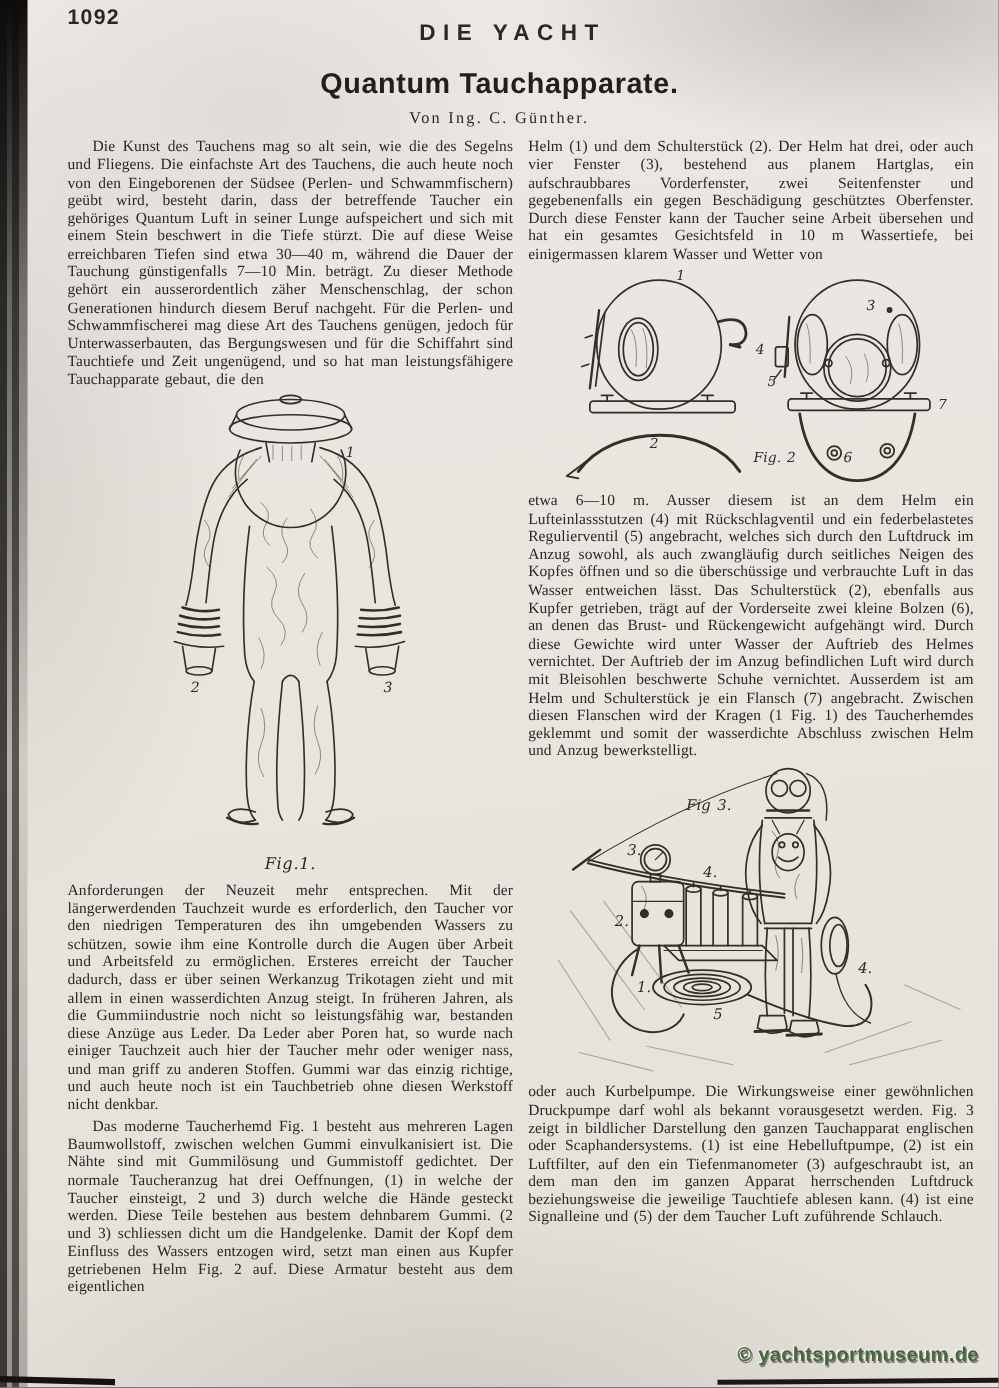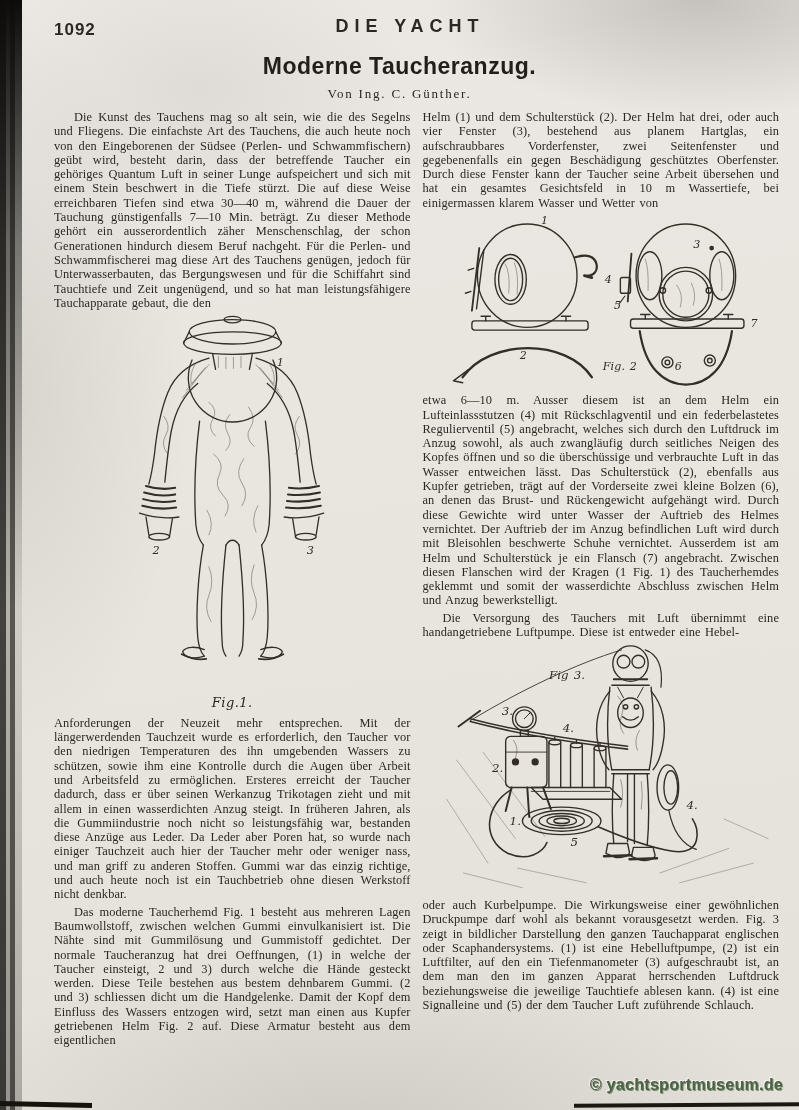--- a/index.html
+++ b/index.html
@@ -13,57 +13,57 @@
       linear-gradient(175deg,#ebe8e3 0%,#e8e5df 55%,#e4e1da 100%);
     font-family:"Liberation Serif",serif;color:#2b2723;
   }
   .binding{position:absolute;left:0;top:0;bottom:0;width:22px;
     background:linear-gradient(90deg,#44423e 0 6px,#b5b2ab 6px 10px,#5a5752 10px 15px,#cfccc5 15px 22px);}
   .binding:after{content:"";position:absolute;inset:0;
     background:linear-gradient(#0d0c0b 0%,rgba(13,12,11,.45) 22%,rgba(13,12,11,0) 55%,rgba(13,12,11,.18) 100%);}
   .edge-bl{position:absolute;left:0;bottom:3px;width:92px;height:5px;background:#16130f;transform:rotate(1.4deg);}
   .edge-br{position:absolute;right:0;bottom:3px;width:225px;height:4px;background:#1b1814;transform:rotate(-.4deg);}
 
-  .page-num{position:absolute;left:54px;top:20px;font:bold 17px "Liberation Sans",sans-serif;letter-spacing:1px;}
+  .page-num{position:absolute;left:54px;top:4px;font:bold 17px "Liberation Sans",sans-serif;letter-spacing:1px;}
   .journal{position:absolute;left:0;right:0;top:16px;text-align:center;
     font:bold 18px "Liberation Sans",sans-serif;letter-spacing:6px;margin-left:21px;}
   .title{position:absolute;left:0;right:0;top:53px;text-align:center;
     font:bold 23px "Liberation Sans",sans-serif;letter-spacing:.5px;color:#221e1a;}
   .byline{position:absolute;left:0;right:0;top:86px;text-align:center;
     font:13px "Liberation Serif",serif;letter-spacing:1.8px;}
 
   .cols{position:absolute;top:110px;left:54px;right:20px;display:flex;gap:12px;}
   .col{width:357px;font-size:12.4px;line-height:14.3px;text-align:justify;
     word-spacing:1.2px;letter-spacing:.1px;hyphens:auto;}
   .col p{margin:0 0 3px;}
   p.indent{text-indent:20px;}
 
   figure{margin:3px auto 5px;text-align:center;}
   figure svg{display:block;margin:0 auto;}
-  figcaption{font-family:"DejaVu Serif",serif;font-style:italic;font-size:13px;margin-top:12px;letter-spacing:.5px;}
+  figcaption{font-family:"DejaVu Serif",serif;font-style:italic;font-size:13px;margin-top:1px;letter-spacing:.5px;}
   .fig-stroke{stroke:#332e28;fill:none;stroke-linecap:round;stroke-linejoin:round;}
   svg text{font-family:"DejaVu Serif",serif;font-style:italic;fill:#2e2a25;font-size:12px;}
   .tex{opacity:.55;}
   .deck{opacity:.35;}
 
   .watermark{position:absolute;right:16px;bottom:16px;
     font:bold 16px "Liberation Sans",sans-serif;letter-spacing:.3px;color:#48663f;
     text-shadow:1px 1px 0 rgba(25,40,22,.5), -1px -1px 0 rgba(255,255,255,.65);}
 </style>
 </head>
 <body>
 
 <div class="page">
   <div class="binding"></div>
   <div class="edge-bl"></div>
   <div class="edge-br"></div>
 
   <div class="page-num">1092</div>
   <div class="journal">DIE YACHT</div>
-  <div class="title">Moderne Taucheranzug.</div>
+  <div class="title">Quantum Tauchapparate.</div>
   <div class="byline">Von Ing. C. Günther.</div>
 
   <div class="cols">
 
     <div class="col">
       <p class="indent">Die Kunst des Tauchens mag so alt sein, wie die des Segelns und Fliegens. Die einfachste Art des Tauchens, die auch heute noch von den Eingeborenen der Südsee (Perlen- und Schwammfischern) geübt wird, besteht darin, dass der betreffende Taucher ein gehöriges Quantum Luft in seiner Lunge aufspeichert und sich mit einem Stein beschwert in die Tiefe stürzt. Die auf diese Weise erreichbaren Tiefen sind etwa 30—40 m, während die Dauer der Tauchung günstigenfalls 7—10 Min. beträgt. Zu dieser Methode gehört ein ausserordentlich zäher Menschenschlag, der schon Generationen hindurch diesem Beruf nachgeht. Für die Perlen- und Schwammfischerei mag diese Art des Tauchens genügen, jedoch für Unterwasserbauten, das Bergungswesen und für die Schiffahrt sind Tauchtiefe und Zeit ungenügend, und so hat man leistungsfähigere Tauchapparate gebaut, die den</p>
 
       <figure>
         <svg width="235" viewBox="0 0 250 395">
           <g class="fig-stroke" stroke-width="1.4">
@@ -209,21 +209,20 @@
           <text x="92" y="158">2</text>
           <text x="280" y="38">3</text>
           <text x="194" y="104">5</text>
           <text x="260" y="170">6</text>
           <text x="342" y="124">7</text>
           <text x="182" y="170" font-size="14">Fig. 2</text>
         </svg>
       </figure>
 
       <p>etwa 6—10 m. Ausser diesem ist an dem Helm ein Lufteinlassstutzen (4) mit Rückschlagventil und ein federbelastetes Regulierventil (5) angebracht, welches sich durch den Luftdruck im Anzug sowohl, als auch zwangläufig durch seitliches Neigen des Kopfes öffnen und so die überschüssige und verbrauchte Luft in das Wasser entweichen lässt. Das Schulterstück (2), ebenfalls aus Kupfer getrieben, trägt auf der Vorderseite zwei kleine Bolzen (6), an denen das Brust- und Rückengewicht aufgehängt wird. Durch diese Gewichte wird unter Wasser der Auftrieb des Helmes vernichtet. Der Auftrieb der im Anzug befindlichen Luft wird durch mit Bleisohlen beschwerte Schuhe vernichtet. Ausserdem ist am Helm und Schulterstück je ein Flansch (7) angebracht. Zwischen diesen Flanschen wird der Kragen (1 Fig. 1) des Taucherhemdes geklemmt und somit der wasserdichte Abschluss zwischen Helm und Anzug bewerkstelligt.</p>
-      <p class="indent">Die Versorgung des Tauchers mit Luft übernimmt eine handangetriebene Luftpumpe. Diese ist entweder eine Hebel-</p>
 
       <figure>
         <svg width="344" viewBox="0 0 350 255">
 
           <g class="fig-stroke deck" stroke-width=".9">
             <path d="M28,120 L88,200"></path>
               <path d="M55,112 L118,198"></path>
               <path d="M18,160 L60,225"></path>
             <path d="M90,230 L160,245"></path>
               <path d="M235,235 L305,210"></path>

